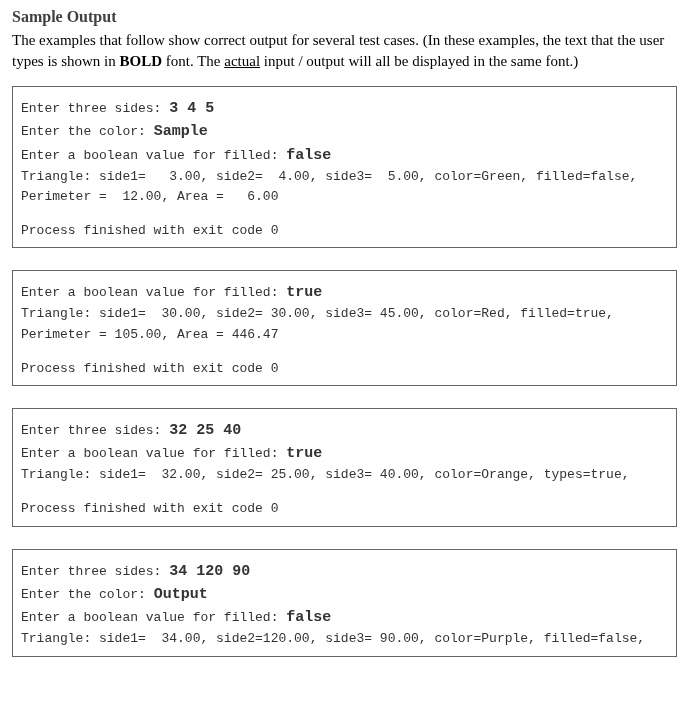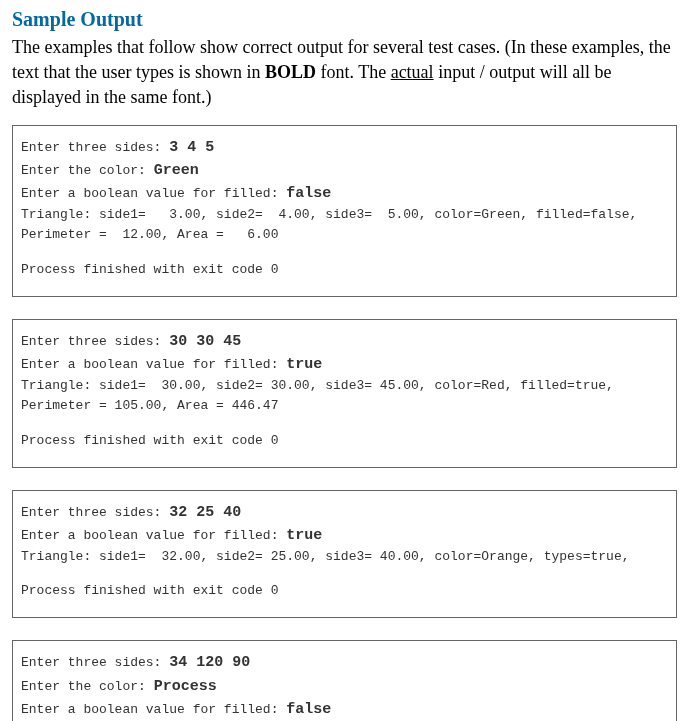--- a/index.html
+++ b/index.html
@@ -7,40 +7,40 @@
       padding: 0;
       box-sizing: border-box;
     }
     body {
       font-family: Georgia, 'Times New Roman', serif;
       background: #ffffff;
       padding: 8px 12px;
       width: 689px;
     }
     .heading {
-      color: #0369a1;
+      color: #404040;
       font-weight: bold;
-      font-size: 20px;
+      font-size: 16px;
       margin-bottom: 4px;
     }
     .intro {
-      font-size: 18px;
+      font-size: 15px;
       color: #000;
       line-height: 1.4;
       margin-bottom: 14px;
     }
     .intro b {
       font-weight: bold;
     }
     .intro .underline {
       text-decoration: underline;
     }
     .sample-box {
       border: 1px solid #666;
-      padding: 10px 8px 16px 8px;
+      padding: 10px 8px 6px 8px;
       margin-bottom: 22px;
       font-family: 'Courier New', Courier, monospace;
       font-size: 13px;
       color: #333;
       line-height: 1.55;
     }
     .sample-box .line {
       white-space: pre-wrap;
     }
     .user-input {
@@ -55,44 +55,43 @@
 <body>
 
 <div class="heading">Sample Output</div>
 
 <div class="intro">
   <span>The examples that follow show correct output for several test cases.  (In these examples, the text that the user types is shown in </span><b>BOLD</b><span> font.  The </span><span class="underline">actual</span><span> input / output will all be displayed in the same font.)</span>
 </div>
 
 <div class="sample-box">
   <div class="line"><span>Enter three sides: </span><span class="user-input">3 4 5</span></div>
-  <div class="line"><span>Enter the color: </span><span class="user-input">Green</span></div>
+  <div class="line"><span>Enter the color: </span><span class="user-input">Sample</span></div>
   <div class="line"><span>Enter a boolean value for filled: </span><span class="user-input">false</span></div>
   <div class="line">Triangle: side1=   3.00, side2=  4.00, side3=  5.00, color=Green, filled=false,</div>
   <div class="line">Perimeter =  12.00, Area =   6.00</div>
   <div class="gap"></div>
   <div class="line">Process finished with exit code 0</div>
 </div>
 
 <div class="sample-box">
-  <div class="line"><span>Enter three sides: </span><span class="user-input">30 30 45</span></div>
   <div class="line"><span>Enter a boolean value for filled: </span><span class="user-input">true</span></div>
   <div class="line">Triangle: side1=  30.00, side2= 30.00, side3= 45.00, color=Red, filled=true,</div>
   <div class="line">Perimeter = 105.00, Area = 446.47</div>
   <div class="gap"></div>
   <div class="line">Process finished with exit code 0</div>
 </div>
 
 <div class="sample-box">
   <div class="line"><span>Enter three sides: </span><span class="user-input">32 25 40</span></div>
   <div class="line"><span>Enter a boolean value for filled: </span><span class="user-input">true</span></div>
   <div class="line">Triangle: side1=  32.00, side2= 25.00, side3= 40.00, color=Orange, types=true,</div>
   <div class="gap"></div>
   <div class="line">Process finished with exit code 0</div>
 </div>
 
 <div class="sample-box">
   <div class="line"><span>Enter three sides: </span><span class="user-input">34 120 90</span></div>
-  <div class="line"><span>Enter the color: </span><span class="user-input">Process</span></div>
+  <div class="line"><span>Enter the color: </span><span class="user-input">Output</span></div>
   <div class="line"><span>Enter a boolean value for filled: </span><span class="user-input">false</span></div>
   <div class="line">Triangle: side1=  34.00, side2=120.00, side3= 90.00, color=Purple, filled=false,</div>
 
 </div>
 
 </body></html>

